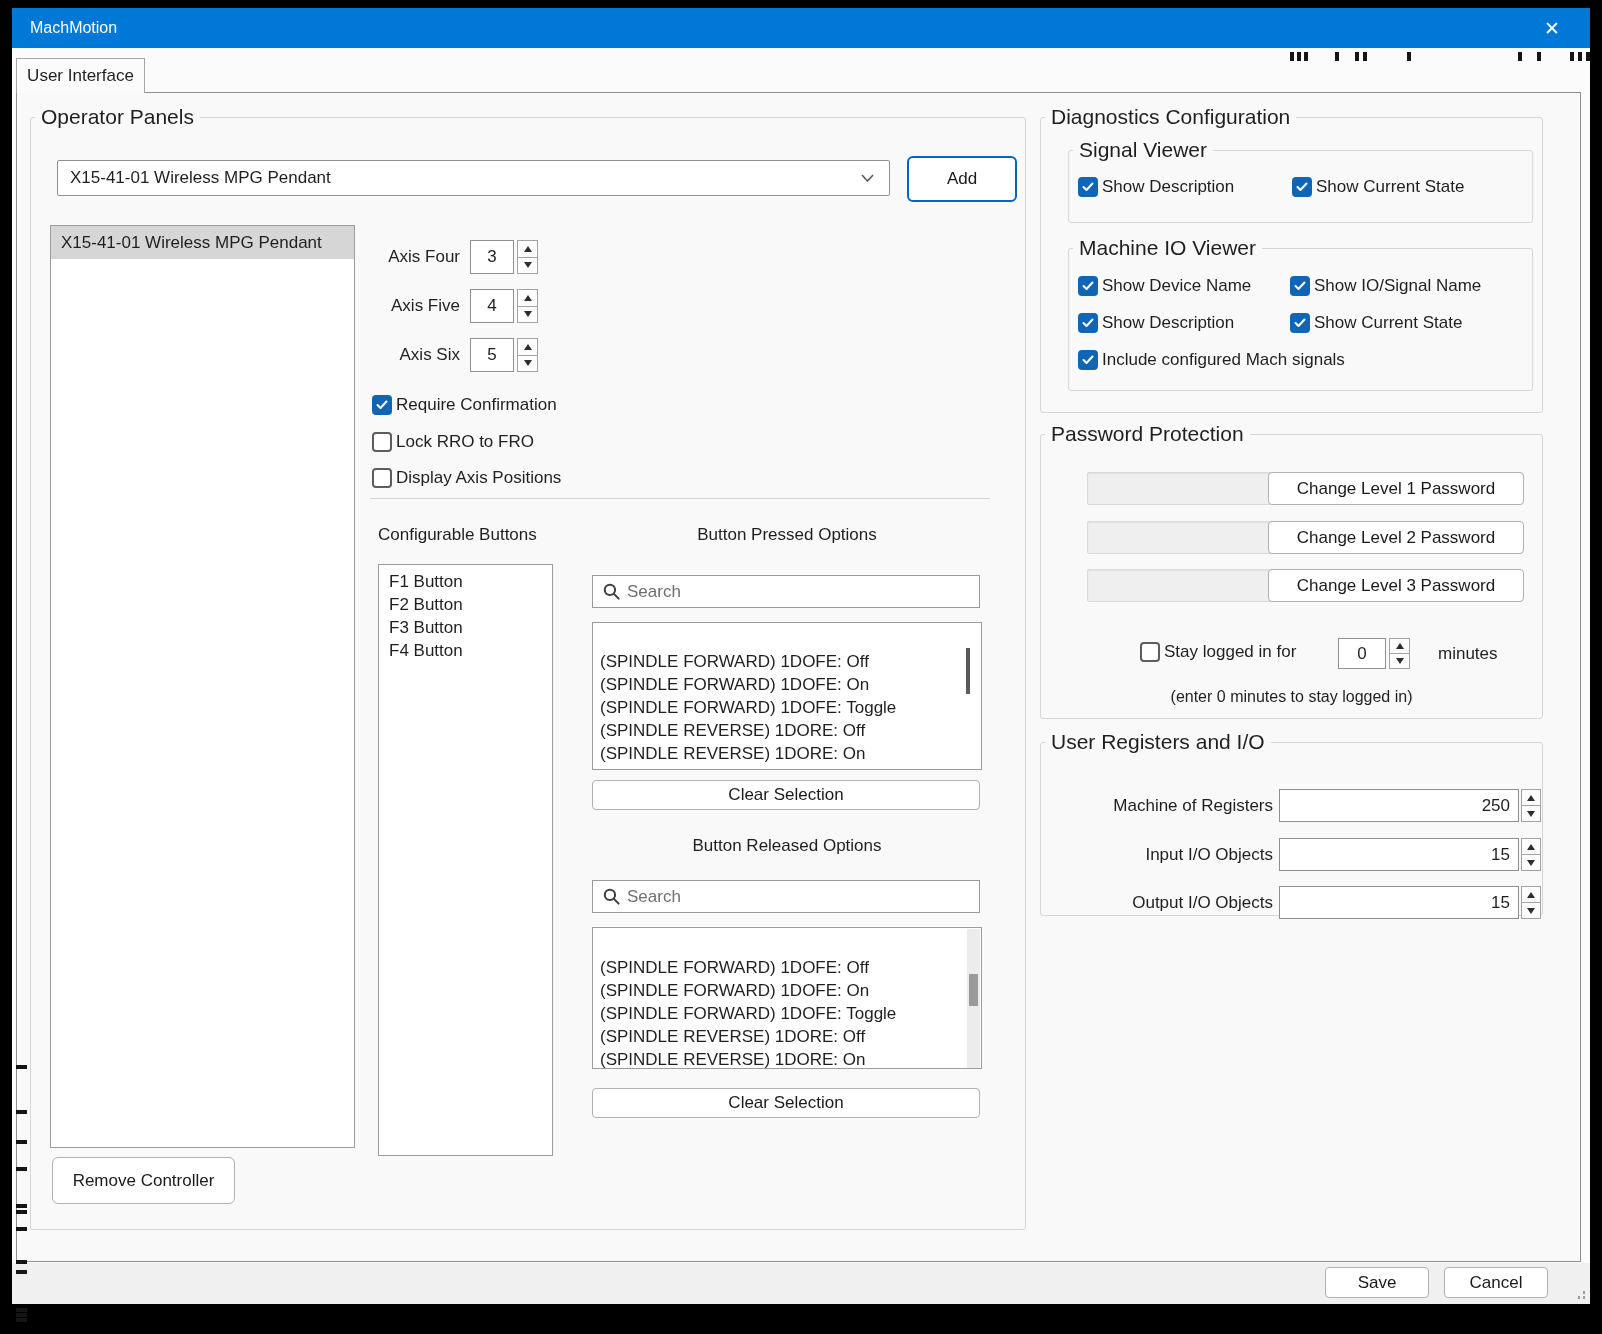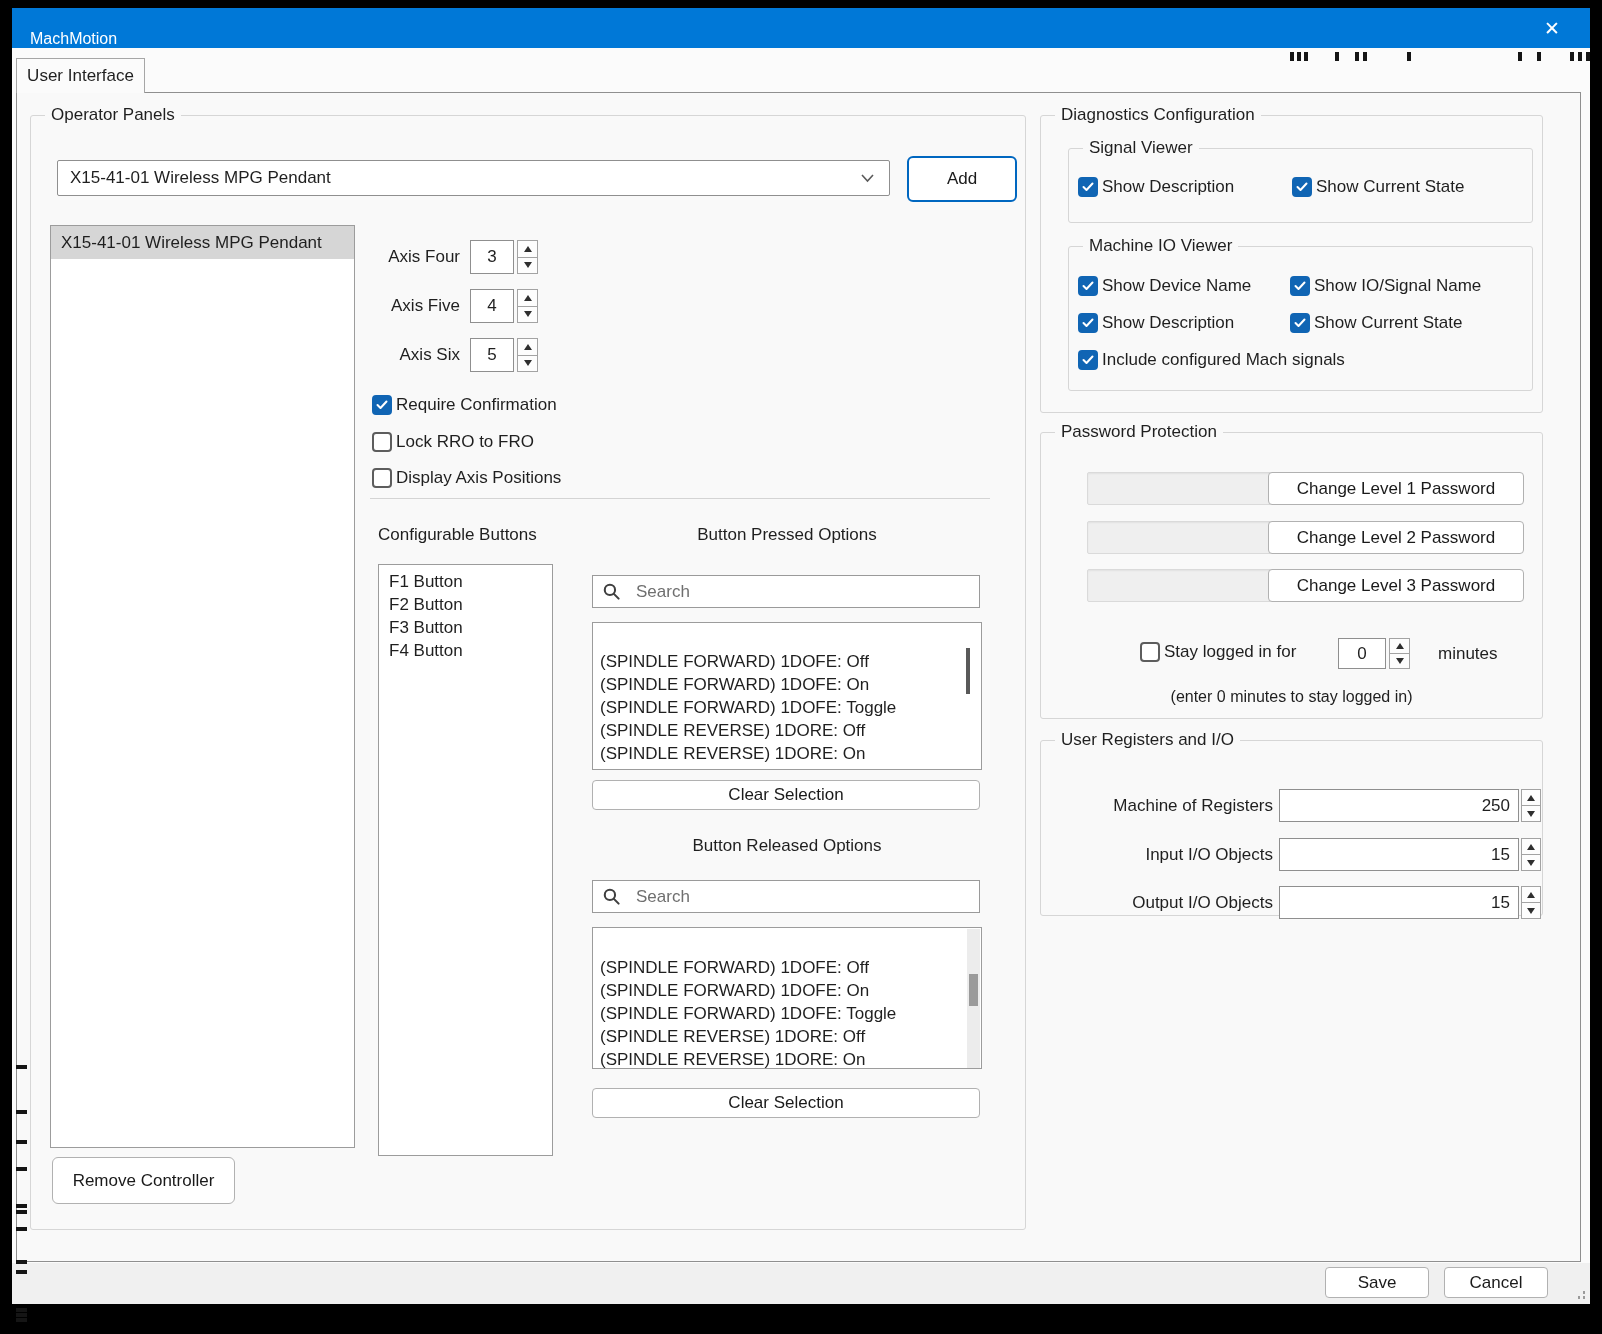--- a/index.html
+++ b/index.html
@@ -1,28 +1,28 @@
 <!DOCTYPE html>
 <html style="--titlebar: #0078d7; --cb: #1065b4; --focus: #0067c0;"><head>
 <meta charset="utf-8">
 <style>
   html,body{margin:0;padding:0;background:#000;width:1602px;height:1334px;position:relative;
     font-family:"Liberation Sans",sans-serif;color:#1f1f1f;-webkit-font-smoothing:antialiased}
   .abs{position:absolute;box-sizing:border-box}
   .dialog{position:absolute;left:12px;top:8px;width:1578px;height:1296px;background:#fbfbfb;overflow:hidden}
-  .titlebar{left:0;top:0;width:1578px;height:40px;background:var(--titlebar,#0078d7);display:flex;align-items:flex-end}
+  .titlebar{left:0;top:0;width:1578px;height:40px;background:var(--titlebar,#0078d7);display:flex;align-items:center}
   .titlebar .title{color:#fff;font-size:16px;padding-left:18px}
   .close{position:absolute;top:4px;right:20px;width:36px;height:32px;display:flex;align-items:center;justify-content:center;
     color:#fff;font-size:19px;cursor:default}
   .tab{left:4px;top:50px;width:129px;height:35px;background:#fbfbfb;border:1px solid #a6a6a6;border-bottom:none;
     z-index:3;display:flex;align-items:center;justify-content:center;font-size:17px}
   .tabpage{left:4px;top:84px;width:1565px;height:1170px;border:1px solid #8f8f8f;background:#f9f9f9;z-index:1}
   .bottomstrip{left:0;top:1255px;width:1578px;height:41px;background:#f0f0f0;z-index:0}
   .group{border:1px solid #d6d6d6;border-radius:3px;background:transparent;z-index:2;margin:0;padding:0}
-  .group legend{margin-left:14px;padding:0 6px;font-size:17px;color:#1f1f1f}
+  .group legend{margin-left:4px;padding:0 6px;font-size:21px;color:#1f1f1f}
   .btn{display:flex;align-items:center;justify-content:center;background:#fff;border:1px solid #b1b1b1;
     border-radius:4px;font-size:17px;color:#1a1a1a;z-index:4}
   .btn.primary{border:2px solid var(--focus,#0067c0);border-radius:6px}
   .combo{background:#fff;border:1px solid #8f8f8f;border-radius:2px;display:flex;align-items:center;z-index:4;font-size:17px}
   .combo .val{padding-left:12px;flex:1}
   .combo .chev{margin-right:14px}
   .listbox{background:#fff;border:1px solid #9c9c9c;z-index:4;overflow:hidden;position:absolute;box-sizing:border-box}
   .li{font-size:17px;line-height:23px;padding-left:7px;white-space:nowrap}
   .sel{background:#d6d6d6}
   .cbrow{display:flex;align-items:center;gap:4px;z-index:4;white-space:nowrap}
@@ -37,21 +37,21 @@
     font-size:17px;box-sizing:border-box}
   .spin .spin-val.right{justify-content:flex-end;padding-right:8px}
   .spin-btns{display:flex;flex-direction:column;width:21px;margin-left:3px}
   .sb{flex:1;display:flex;align-items:center;justify-content:center;border:1px solid #a3a3a3;background:#fdfdfd;box-sizing:border-box}
   .sb + .sb{margin-top:-1px}
   .tri-up{width:0;height:0;border-left:4px solid transparent;border-right:4px solid transparent;border-bottom:6px solid #2e2e2e}
   .tri-dn{width:0;height:0;border-left:4px solid transparent;border-right:4px solid transparent;border-top:6px solid #2e2e2e}
   .label{font-size:17px;z-index:4;white-space:nowrap}
   .center{text-align:center}
   .right{text-align:right}
-  .search{background:#fff;border:1px solid #9a9a9a;display:flex;align-items:center;z-index:4;padding:0 9px;gap:13px}
+  .search{background:#fff;border:1px solid #9a9a9a;display:flex;align-items:center;z-index:4;padding:0 9px;gap:4px}
   .search input{border:none;outline:none;flex:1;font-size:17px;font-family:"Liberation Sans",sans-serif;background:transparent;color:#1f1f1f}
   .search input::placeholder{color:#6f6f6f;opacity:1}
   .optlist{padding-top:27px}
   .thumb1{position:absolute;right:11px;top:25px;width:4px;height:46px;background:#595959;z-index:5}
   .track2{position:absolute;right:1px;top:1px;width:13px;height:140px;background:#ececec;z-index:5}
   .thumb2{position:absolute;right:3px;top:46px;width:9px;height:32px;background:#9a9a9a;z-index:6}
   .pwfield{background:#efefef;border:1px solid #dadada;border-radius:2px;box-shadow:inset 0 1px 2px rgba(0,0,0,.06);z-index:4}
   .hint{font-size:16px;z-index:4}
   .tick{position:absolute;background:#151515;z-index:10}
   .grip{position:absolute;right:5px;bottom:5px;width:8px;height:8px;z-index:5;

